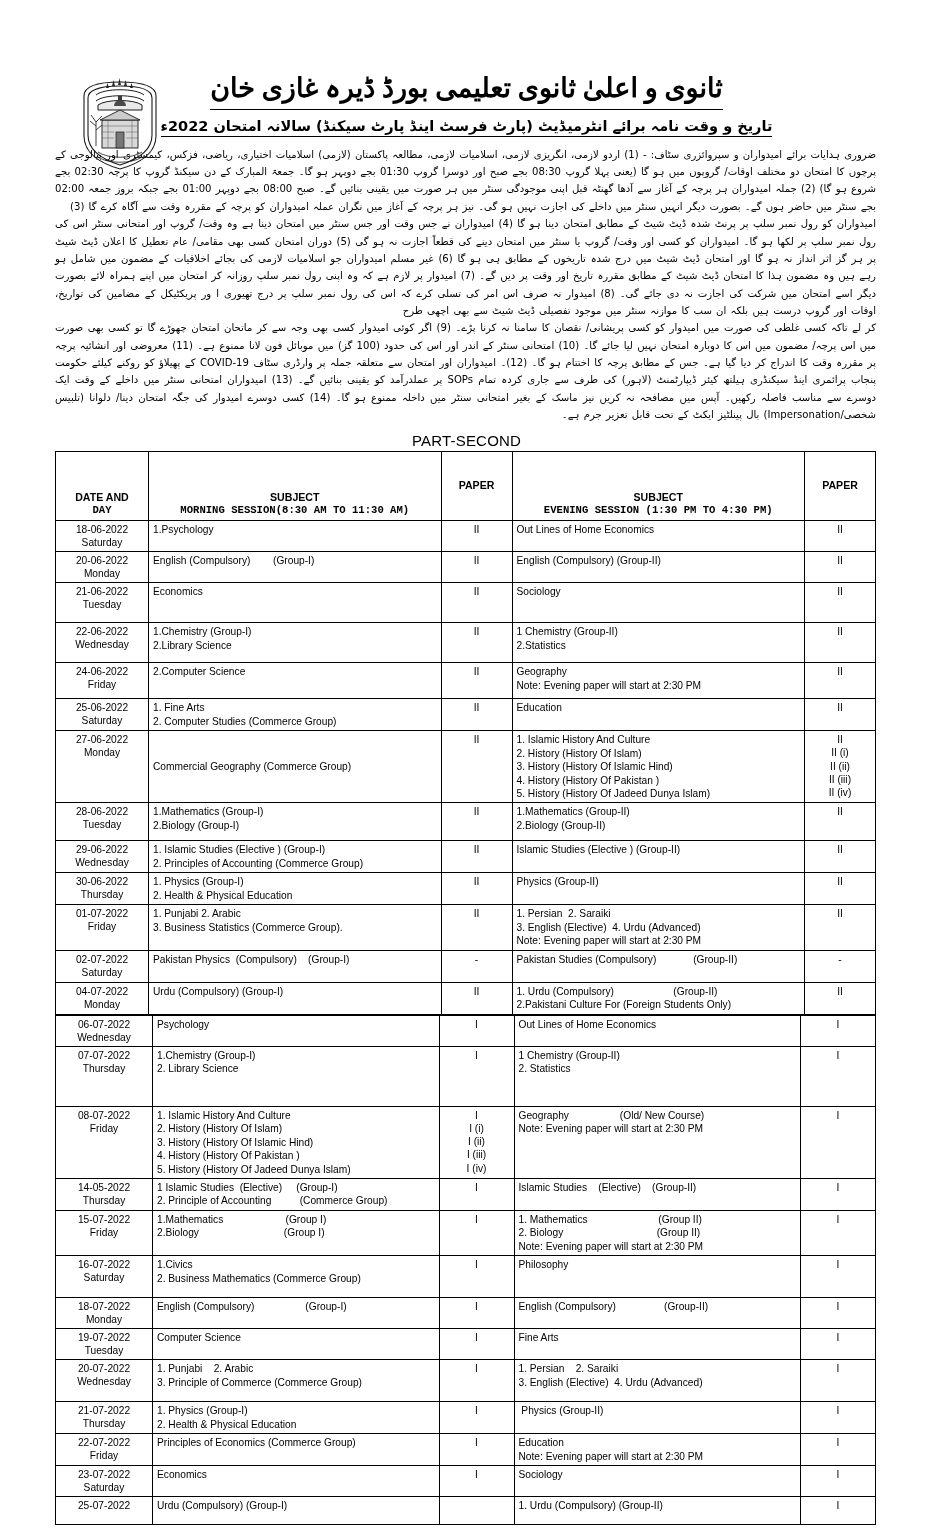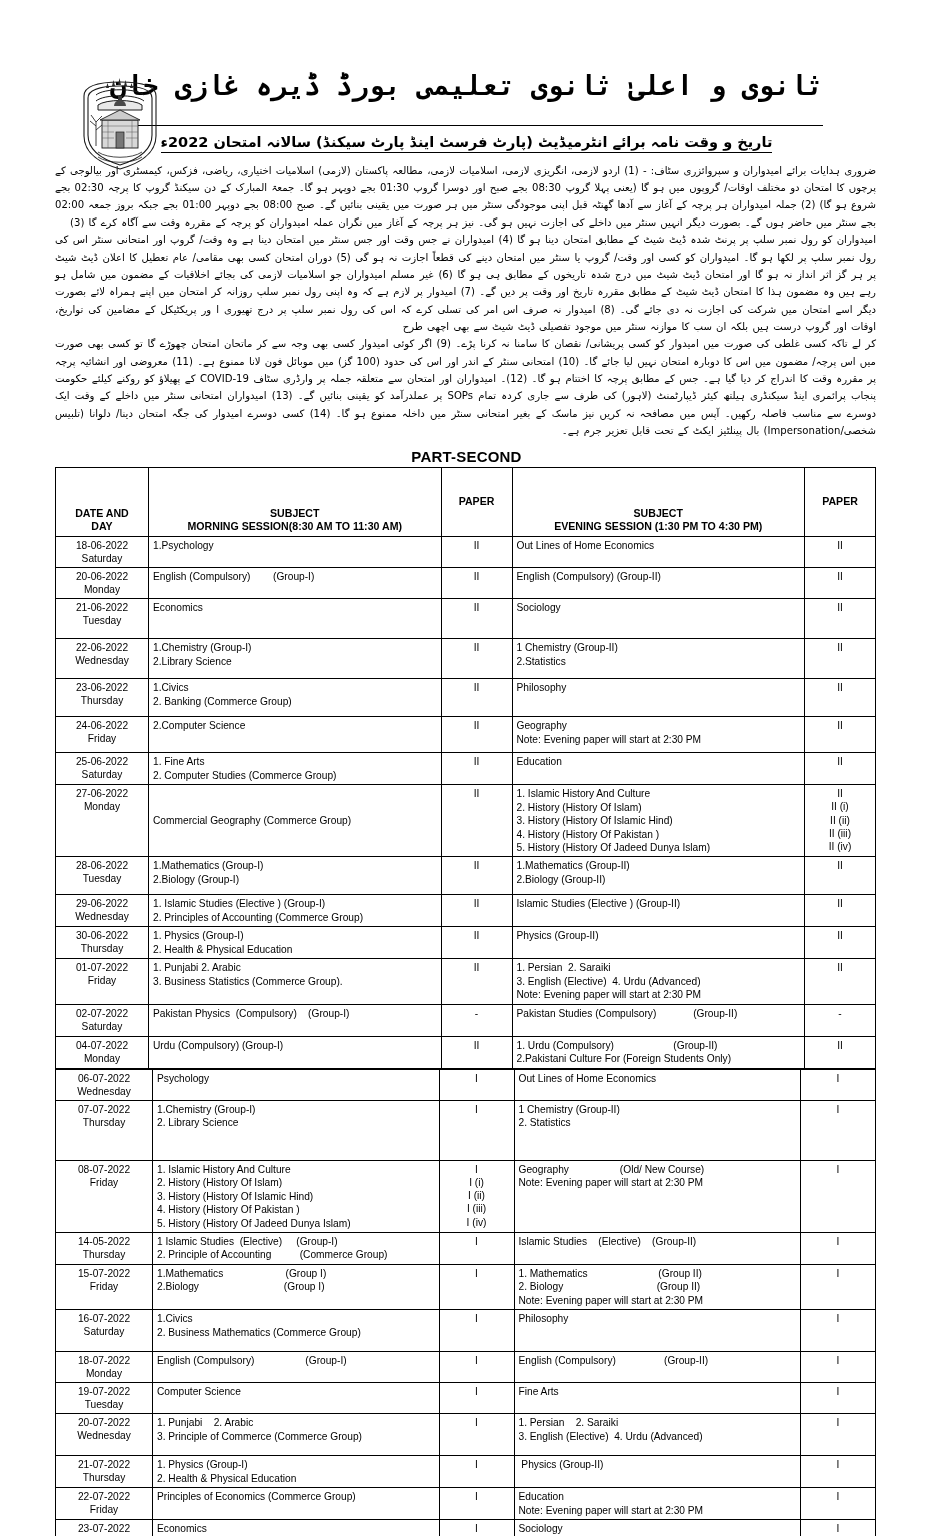--- a/index.html
+++ b/index.html
@@ -23,28 +23,28 @@
     position:relative;
     padding:72px 60px 4px 60px;
     text-align:center;
   }
   .logo{
     position:absolute;
     left:74px; top:74px;
     width:92px; height:100px;
   }
   .title-urdu{
-    font-family:Liberation Mono, monospace;
+    font-family:Liberation Serif, serif;
     font-size:27px;
     font-weight:bold;
     direction:rtl;
     line-height:1.25;
     letter-spacing:1px;
     margin:0 0 2px 0;
-    padding-bottom:19px;
+    padding-bottom:3px;
     display:inline-block;
     border-bottom:1.6px solid #000;
   }
   .subtitle-urdu{
     font-family:"DejaVu Sans", sans-serif;
     font-size:14.5px;
     font-weight:bold;
     direction:rtl;
     margin:6px 0 0 0;
     display:inline-block;
@@ -64,21 +64,21 @@
   }
   .instructions .ins-line{
     display:block;
     white-space:normal;
   }
 
   
   .part-title{
     text-align:center;
     font-size:15px;
-    font-weight:bold;
+    font-weight:normal;
     letter-spacing:.2px;
     margin:6px 0 2px 0;
     font-family:"Liberation Sans", sans-serif;
   }
 
   
   .tbl-wrap{padding:0 57px 0 55px;}
   table.sched{
     width:100%;
     border-collapse:collapse;
@@ -100,21 +100,21 @@
     line-height:1.25;
   }
   .c-date{width:88px;text-align:center;vertical-align:top;line-height:1.28;}
   .c-paper{width:66px;text-align:center;line-height:1.3;}
   .c-subj{line-height:1.32;}
   td.c-date{padding-top:3px;}
   td.c-paper{padding-top:3px;}
   td.c-subj{padding-top:3px;padding-left:6px;}
   .sub-line{display:block;white-space:pre;}
   .hdr-l1{display:block;margin-top:36px;}
-  .hdr-l2{display:block;}
+  .hdr-l2{display:block;font-family:Liberation Mono, monospace;}
 </style>
 </head>
 <body>
 
 <div class="page">
 
   <div class="header">
 
     <svg class="logo" viewBox="0 0 92 100">
       <g fill="none" stroke="#1a1a1a" stroke-width="1.1">
@@ -258,39 +258,20 @@
               <span class="sub-line">II</span>
             </td>
             <td class="c-subj">
               <span class="sub-line">1 Chemistry (Group-II)</span>
               <span class="sub-line">2.Statistics</span>
             </td>
             <td class="c-paper">
               <span class="sub-line">II</span>
             </td>
           </tr>
-          <tr style="height:38px;">
-            <td class="c-date">
-              <span class="sub-line">23-06-2022</span>
-              <span class="sub-line">Thursday</span>
-            </td>
-            <td class="c-subj" style="">
-              <span class="sub-line">1.Civics</span>
-              <span class="sub-line">2. Banking (Commerce Group)</span>
-            </td>
-            <td class="c-paper" style="">
-              <span class="sub-line">II</span>
-            </td>
-            <td class="c-subj">
-              <span class="sub-line">Philosophy</span>
-            </td>
-            <td class="c-paper">
-              <span class="sub-line">II</span>
-            </td>
-          </tr>
           <tr style="height:36px;">
             <td class="c-date">
               <span class="sub-line">24-06-2022</span>
               <span class="sub-line">Friday</span>
             </td>
             <td class="c-subj" style="">
               <span class="sub-line">2.Computer Science</span>
             </td>
             <td class="c-paper" style="">
               <span class="sub-line">II</span>

